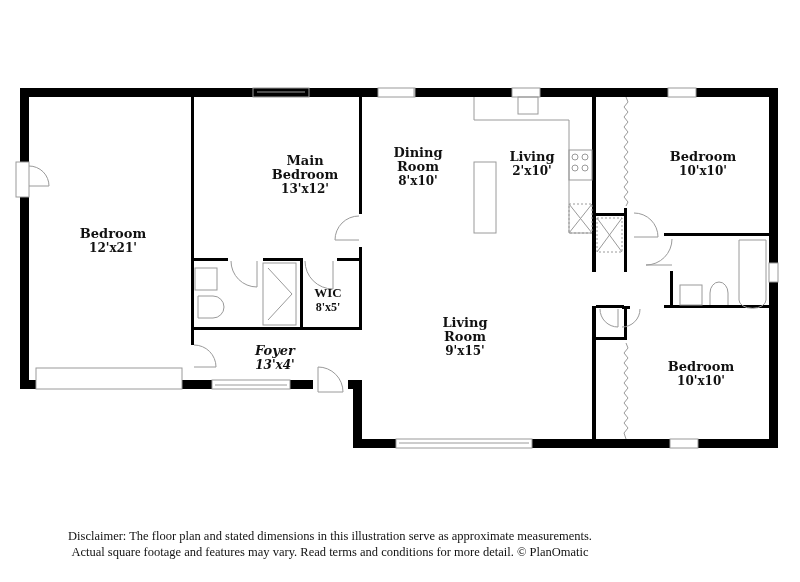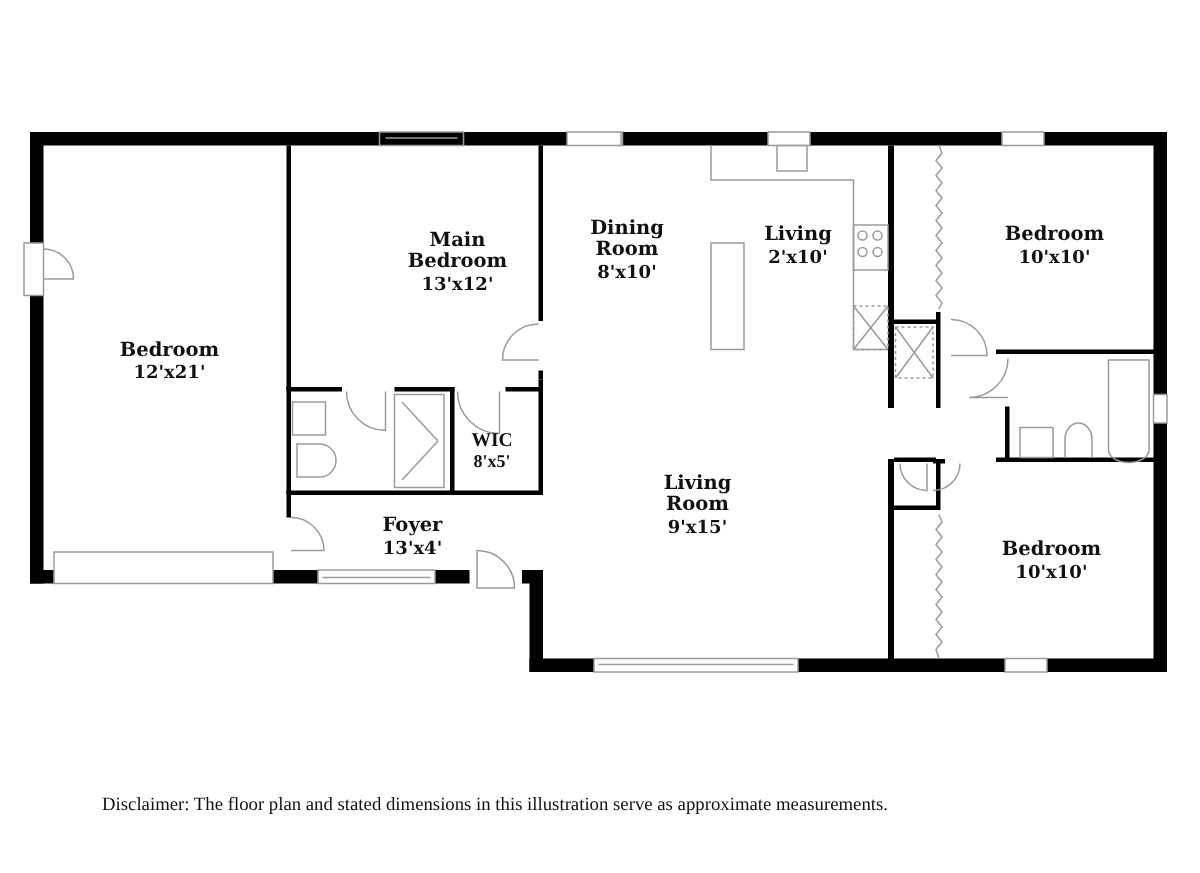--- a/index.html
+++ b/index.html
@@ -131,21 +131,21 @@
 </div>
 <div class="label" style="left:261px; top:154px;margin-left:44px;">
   <span class="nm">Main</span>
   <span class="nm">Bedroom</span>
   <span class="dim">13'x12'</span>
 </div>
 <div class="label" style="left:328px; top:286px;font-family:Liberation Serif, serif;">
   <span class="nm">WIC</span>
   <span class="dim">8'x5'</span>
 </div>
-<div class="label" style="left:275px; top:344px;">
+<div class="label" style="left:275px; top:344px;font-style:italic;">
   <span class="nm">Foyer</span>
   <span class="dim">13'x4'</span>
 </div>
 <div class="label" style="left:418px; top:146px;">
   <span class="nm">Dining</span>
   <span class="nm">Room</span>
   <span class="dim">8'x10'</span>
 </div>
 <div class="label" style="left:532px; top:150px;">
   <span class="nm">Living</span>
@@ -160,13 +160,14 @@
   <span class="nm">Bedroom</span>
   <span class="dim">10'x10'</span>
 </div>
 <div class="label" style="left:701px; top:360px;">
   <span class="nm">Bedroom</span>
   <span class="dim">10'x10'</span>
 </div>
 
 <div class="disclaimer">
   <div>Disclaimer: The floor plan and stated dimensions in this illustration serve as approximate measurements.</div>
+  <div>Actual square footage and features may vary. Read terms and conditions for more detail. © PlanOmatic</div>
 </div>
 
 </body></html>

